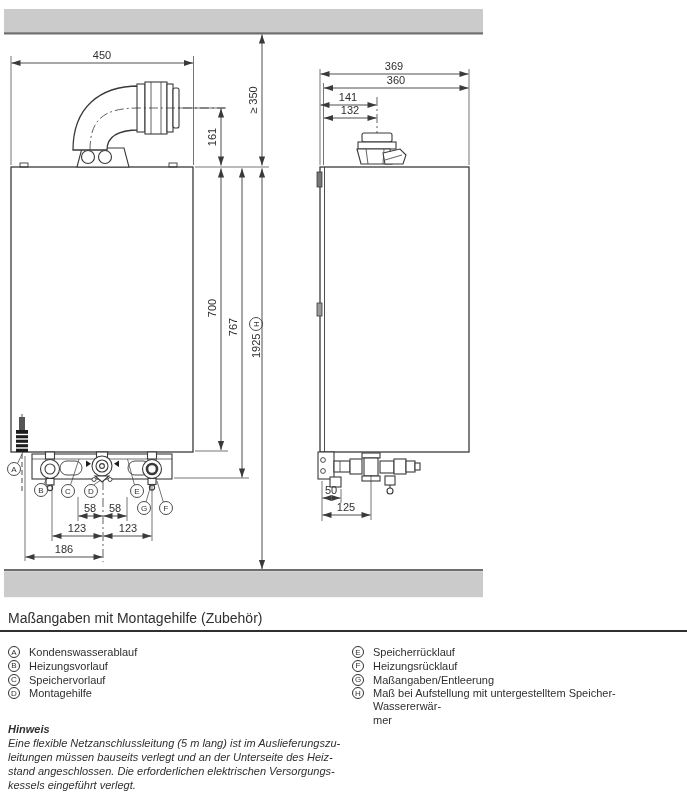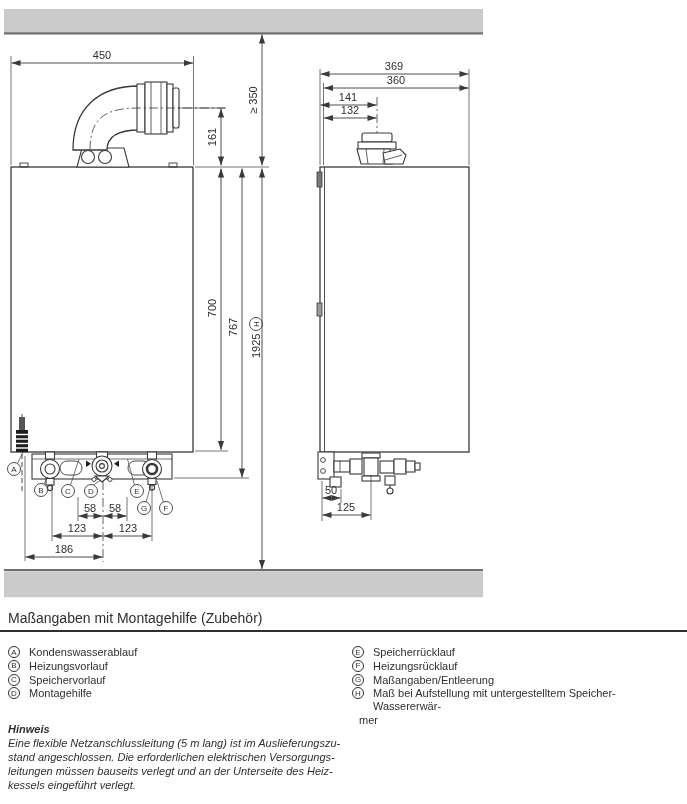--- a/index.html
+++ b/index.html
@@ -8,21 +8,21 @@
   #stage{position:absolute;top:0;left:0;width:687px;height:804px;}
   svg{position:absolute;top:0;left:0;}
   .caption{position:absolute;top:610px;left:8px;font-size:14px;color:#2f2f2f;}
   .rule{position:absolute;top:630px;left:0;width:687px;height:2px;background:#2f2f2f;}
   .legend-col{position:absolute;top:646px;font-size:11px;}
   .legend-col.left{left:8px;width:320px;}
   .legend-col.right{left:352px;width:330px;}
   .lg-row{display:flex;gap:9px;align-items:flex-start;line-height:13px;margin-bottom:0.8px;}
   .lg-circle{width:12px;height:12px;border:1px solid #2f2f2f;border-radius:50%;font-size:8px;
              display:flex;align-items:center;justify-content:center;flex:0 0 12px;box-sizing:border-box;}
-  .lg-label2{margin-left:7px;line-height:13px;}
+  .lg-label2{margin-left:21px;line-height:13px;}
   .note{position:absolute;top:722px;left:8px;font-size:11px;font-style:italic;line-height:14px;}
   .note .title{font-weight:bold;}
   .dim-text{font-size:11px;fill:#2f2f2f;}
   .mk-text{font-size:8px;fill:#2f2f2f;}
 </style>
 </head>
 <body>
 
 <div id="stage">
 
@@ -266,18 +266,18 @@
   <div class="lg-row">
     <span class="lg-circle">H</span>
     <span>Maß bei Aufstellung mit untergestelltem Speicher-Wassererwär-</span>
   </div>
   <div class="lg-label2">mer</div>
 </div>
 
 <div class="note">
   <div class="title">Hinweis</div>
   <div>Eine flexible Netzanschlussleitung (5 m lang) ist im Auslieferungszu-</div>
+  <div>leitungen müssen bauseits verlegt und an der Unterseite des Heiz-</div>
   <div>stand angeschlossen. Die erforderlichen elektrischen Versorgungs-</div>
-  <div>leitungen müssen bauseits verlegt und an der Unterseite des Heiz-</div>
   <div>kessels eingeführt verlegt.</div>
 </div>
 
 </div>
 
 </body></html>

